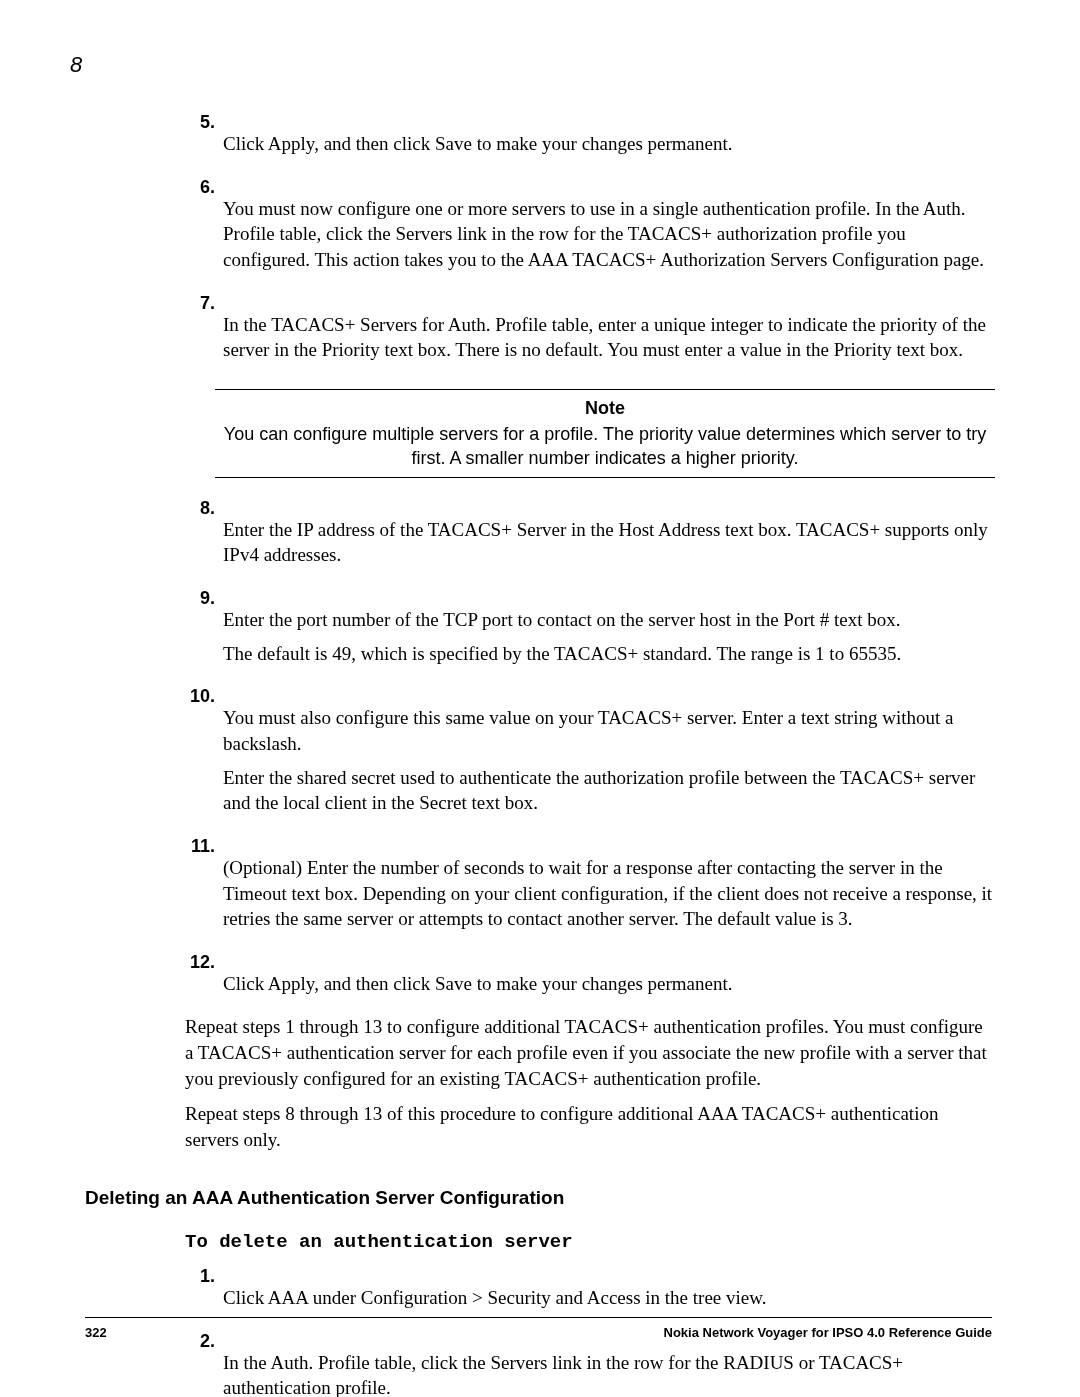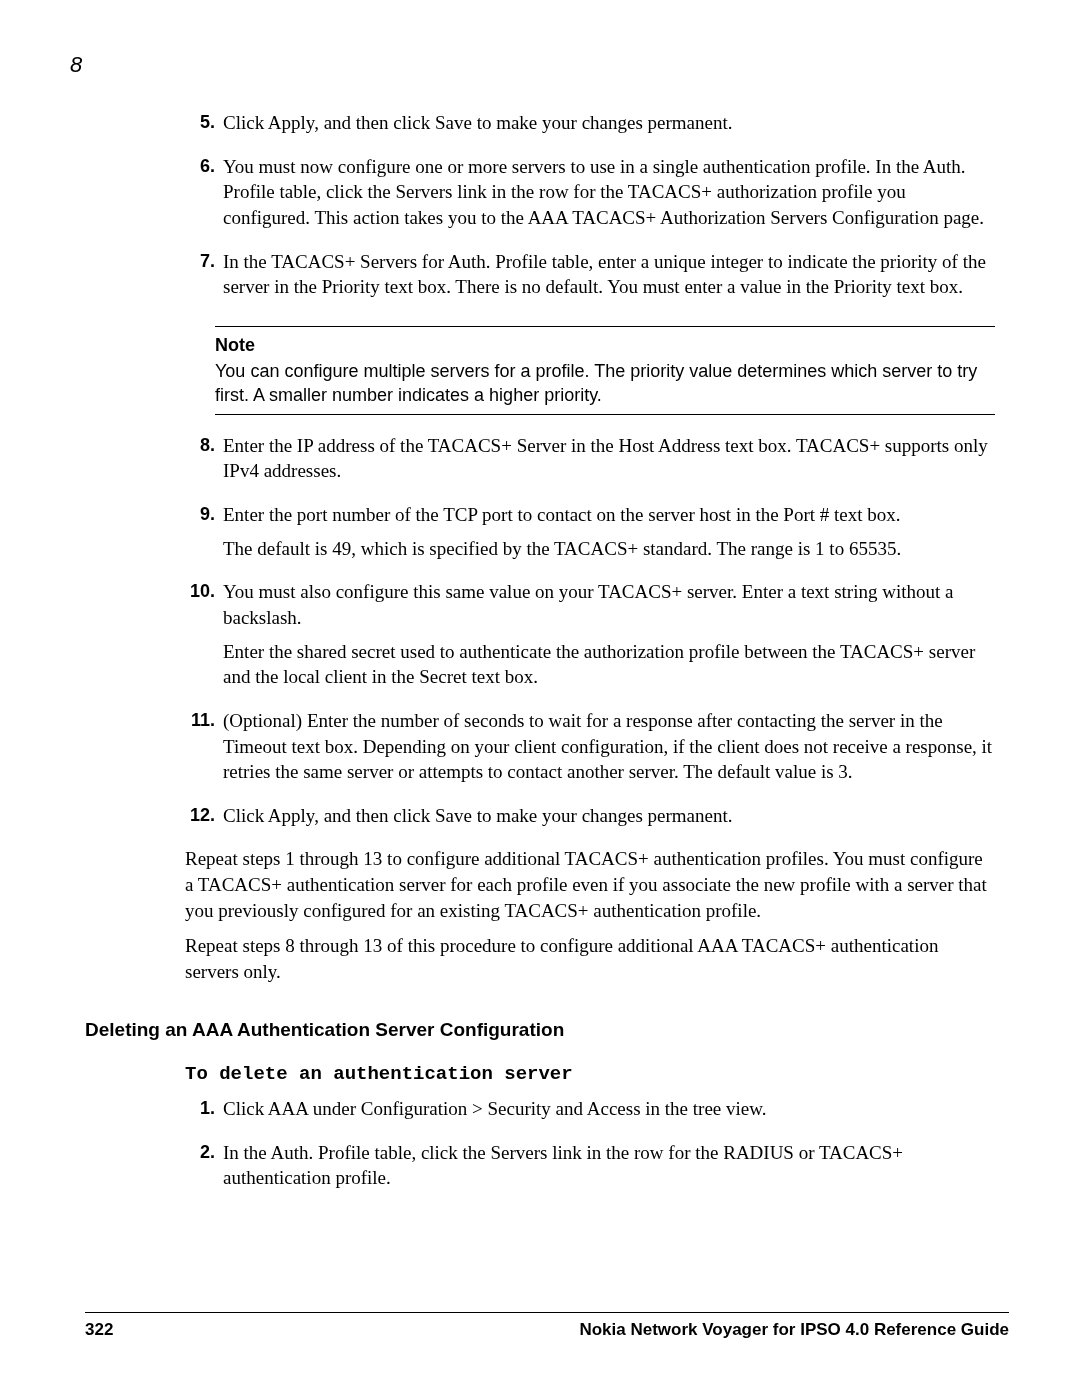--- a/index.html
+++ b/index.html
@@ -44,31 +44,33 @@
     font-family: Arial, Helvetica, sans-serif;
     font-weight: bold;
     font-size: 18px;
     min-width: 30px;
     flex-shrink: 0;
     text-align: right;
     padding-right: 8px;
   }
   ol.steps > li .body {
     flex: 1;
+    margin-top: 21px;
   }
   ol.steps > li .body p {
     margin: 0 0 8px 0;
   }
   .note-box {
     margin: 18px 0 18px 30px;
     border-top: 1px solid #000;
     border-bottom: 1px solid #000;
     padding: 6px 0 6px 0;
     font-family: Arial, Helvetica, sans-serif;
     font-size: 18px;
+    text-align: center;
   }
   .note-box .note-title {
     font-weight: bold;
     margin-bottom: 2px;
   }
   .para {
     margin: 10px 0 10px 0;
   }
   h2.section {
     font-family: Arial, Helvetica, sans-serif;
@@ -78,29 +80,29 @@
   }
   .subhead {
     font-family: Liberation Mono, monospace;
     font-weight: bold;
     font-size: 19px;
     margin: 10px 0 8px 0;
   }
   .footer {
     position: absolute;
     left: 85px;
-    right: 71px;
+    right: 88px;
     bottom: 55px;
     border-top: 1.5px solid #000;
     padding-top: 6px;
     display: flex;
     justify-content: space-between;
     font-family: Arial, Helvetica, sans-serif;
     font-weight: bold;
-    font-size: 17px;
+    font-size: 13px;
   }
 </style>
 </head>
 <body>
 
 <div class="page">
 
   <div class="chapter-num">8</div>
 
   <div class="content">

